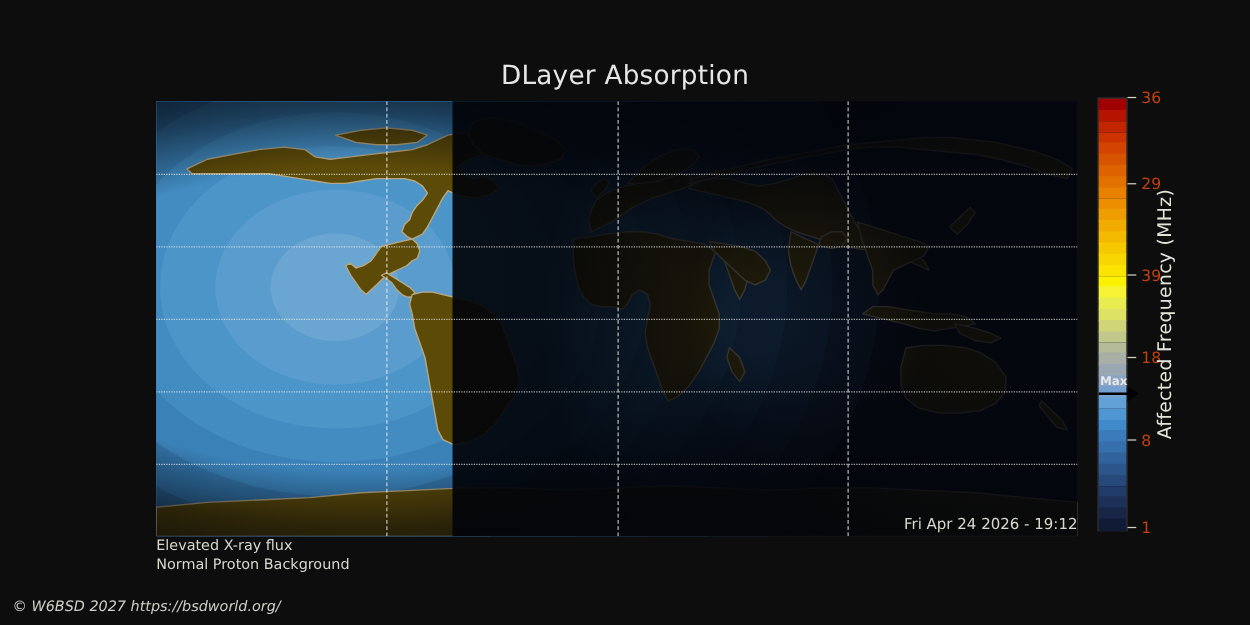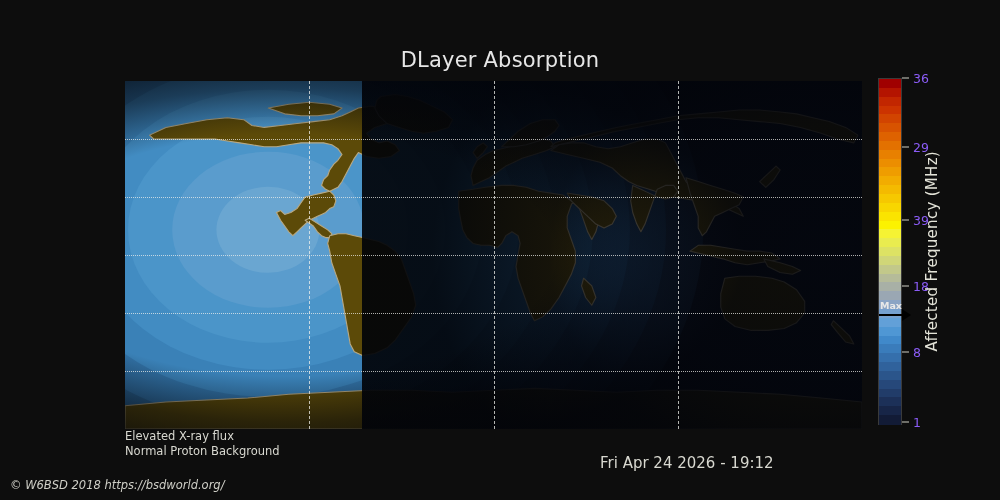--- a/index.html
+++ b/index.html
@@ -63,39 +63,39 @@
         border-top:1px dotted rgba(240,240,235,.72);}
 
   
   .cb{
     position:absolute;left:878px;top:78px;width:24px;height:347px;
     border:1px solid #3a3a3a;box-sizing:border-box;
   }
   .cb-seg{position:absolute;left:0;right:0;}
   .cb-ticks{position:absolute;left:902px;top:60px;width:46px;height:390px;}
   .tick{position:absolute;left:0;display:flex;align-items:center;gap:4px;
-        font-size:12.5px;color:#8b5cf6;transform:translateY(-50%);}
+        font-size:12.5px;color:#c2410c;transform:translateY(-50%);}
   .tick i{display:block;width:7px;height:1px;background:#cfcfc6;}
   .cb-label{
     position:absolute;left:920px;top:78px;height:347px;width:24px;
     display:flex;align-items:center;justify-content:center;
   }
   .cb-label span{
     writing-mode:vertical-rl;transform:rotate(180deg);
     font-size:15px;color:#e3e3d8;white-space:nowrap;letter-spacing:.3px;
   }
   .maxmark{position:absolute;left:878px;top:301px;width:70px;height:24px;font-weight:bold;}
   .maxmark .mtxt{position:absolute;left:2px;top:-1px;font-size:9.5px;color:#e8e8e8;}
   .maxmark .marrow{position:absolute;left:1px;top:13px;width:26px;height:2px;background:#000;}
   .maxmark .mhead{position:absolute;left:24px;top:8px;width:0;height:0;
     border-top:6px solid transparent;border-bottom:6px solid transparent;border-left:9px solid #000;}
 
   
   .cap-left{position:absolute;left:125px;top:429px;font-size:11.5px;line-height:15px;color:#d8d8d0;}
-  .cap-date{position:absolute;left:600px;top:454px;width:262px;text-align:left;font-size:15px;color:#d8d8d0;}
+  .cap-date{position:absolute;left:600px;top:412px;width:262px;text-align:right;font-size:12px;color:#d8d8d0;}
   .footer{position:absolute;left:10px;top:478px;font-size:11.5px;font-style:italic;color:#cfcfc7;}
 </style>
 </head>
 <body>
 
 <div id="root">
 
   <div class="title">DLayer Absorption</div>
 
   <div class="map-wrap">
@@ -284,14 +284,14 @@
     <div class="mtxt">Max</div>
     <div class="marrow"></div>
     <div class="mhead"></div>
   </div>
 
   <div class="cap-left">
     <div>Elevated X-ray flux</div>
     <div>Normal Proton Background</div>
   </div>
   <div class="cap-date">Fri Apr 24 2026 - 19:12</div>
-  <div class="footer">© W6BSD 2018 https://bsdworld.org/</div>
+  <div class="footer">© W6BSD 2027 https://bsdworld.org/</div>
 </div>
 
 </body></html>

